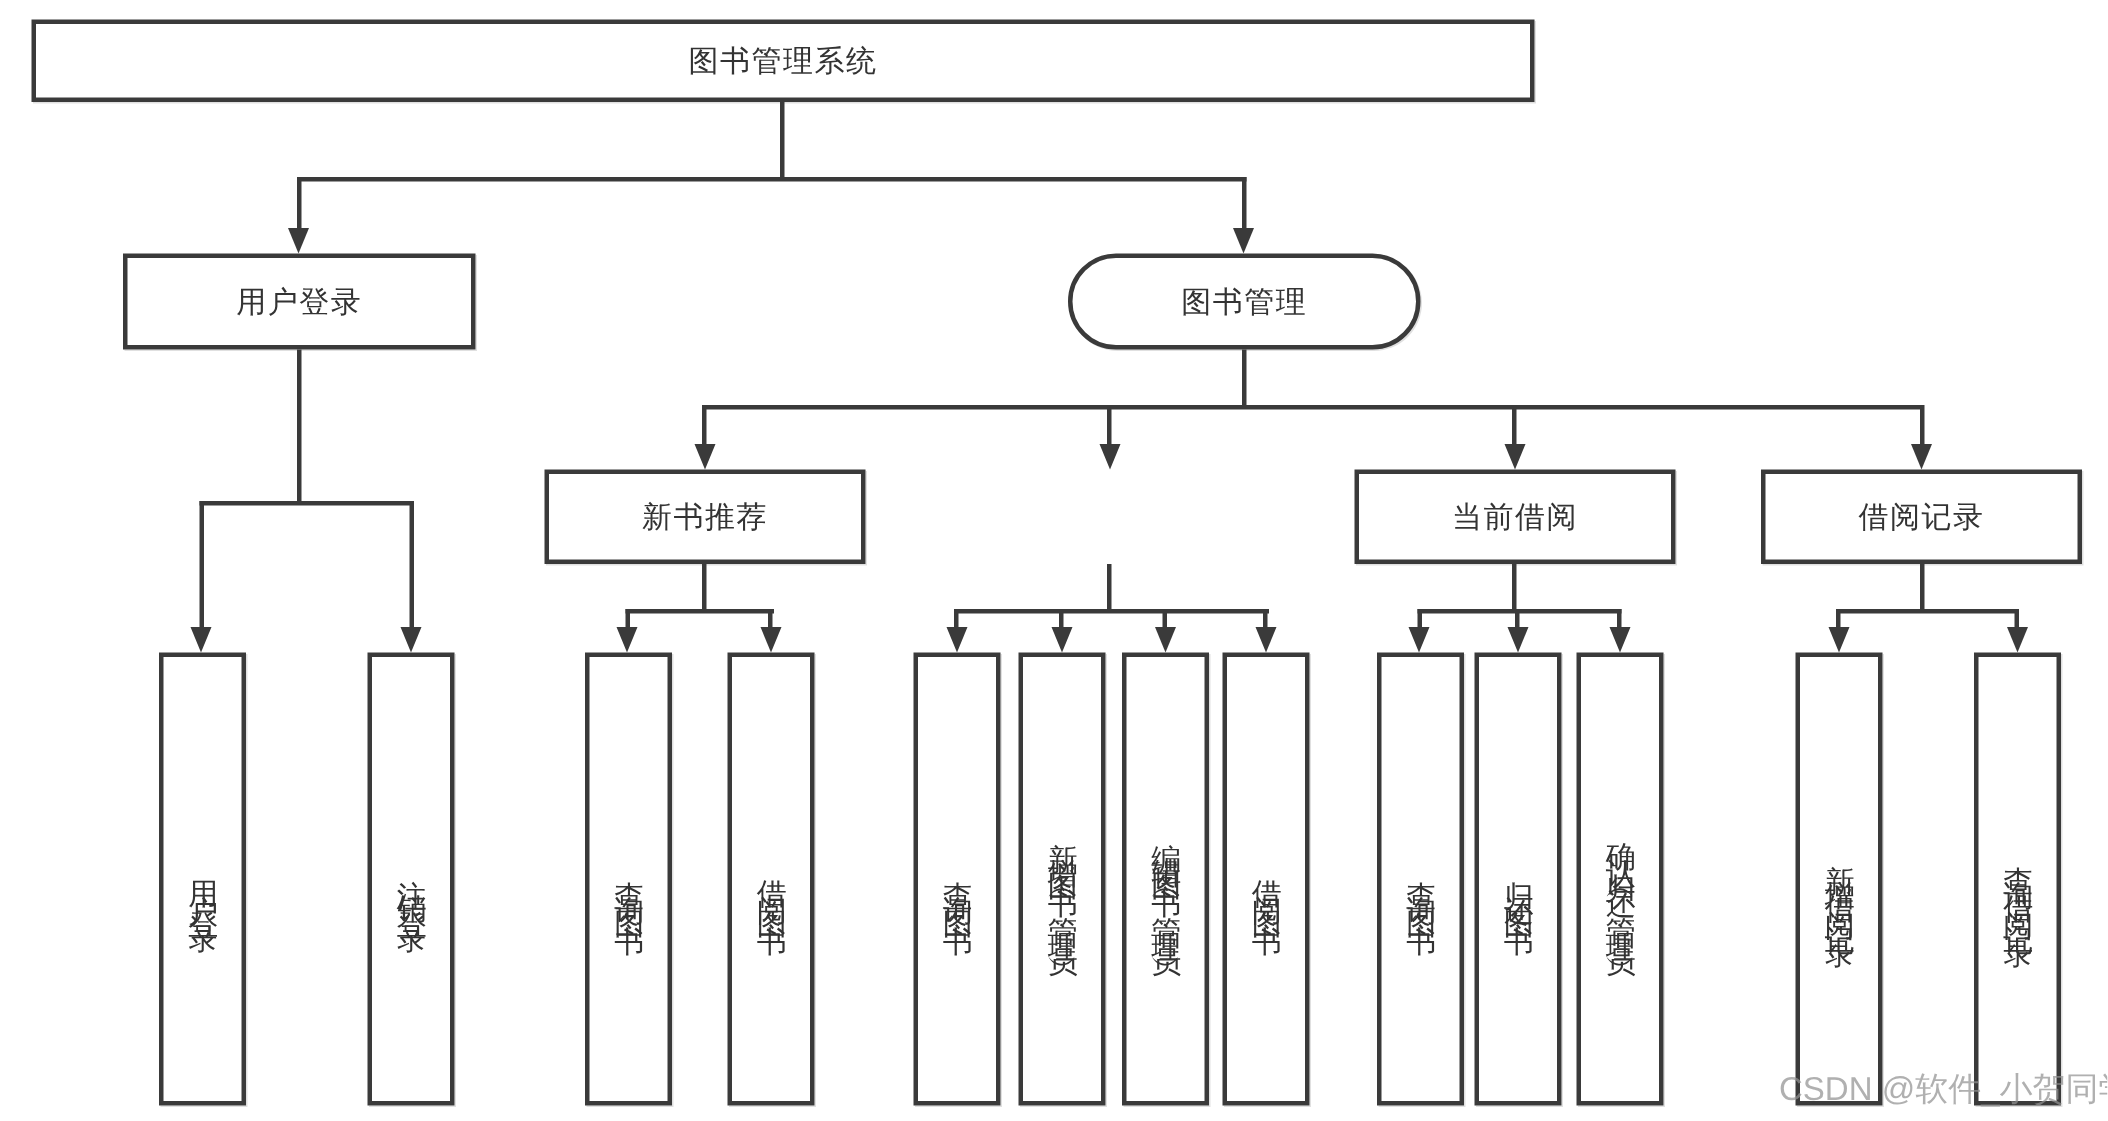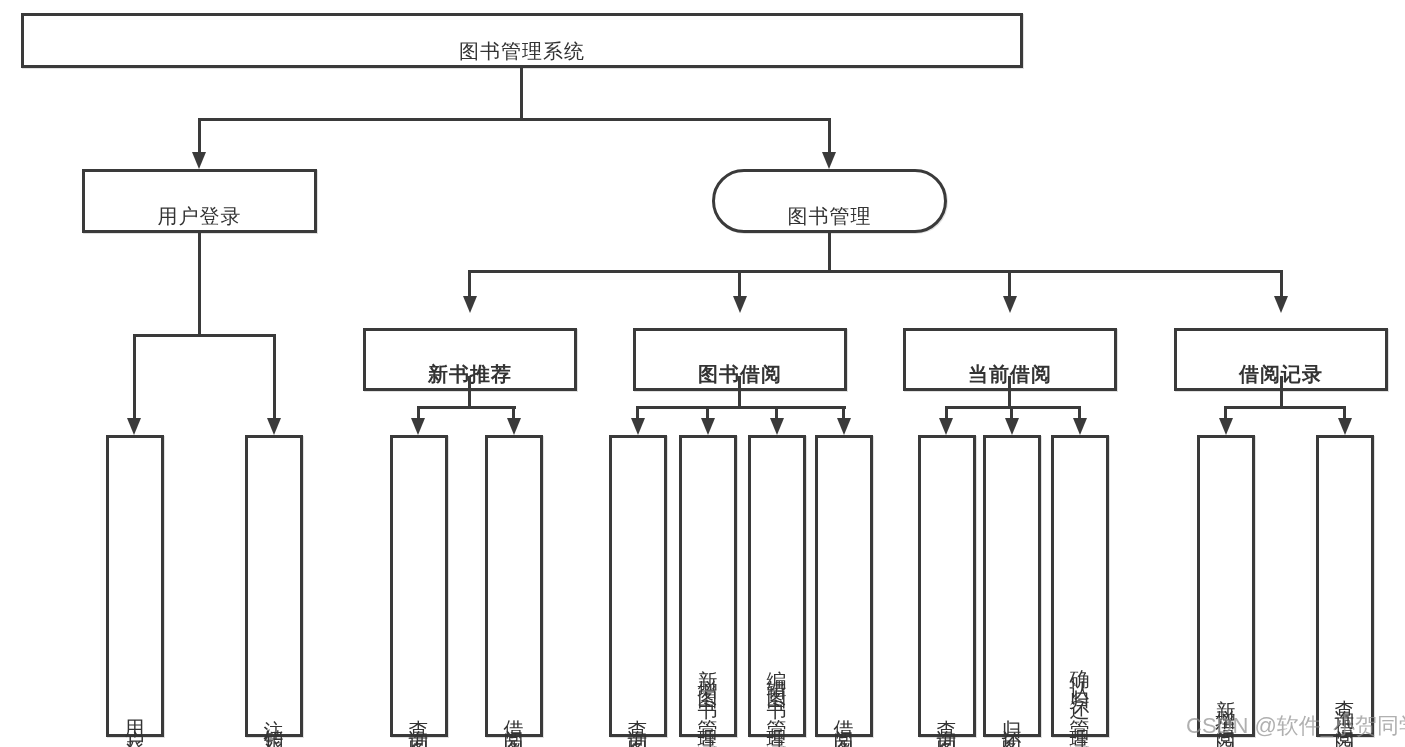--- a/index.html
+++ b/index.html
@@ -1,24 +1,24 @@
 <!DOCTYPE html>
 <html style="--line: #3a3a3a; --text: #333333; --wm: rgba(145,145,145,0.72);"><head>
 <meta charset="utf-8">
 <style>
   html,body{margin:0;padding:0;background:#fff;}
   .stage{position:relative;width:1405px;height:747px;background:#fff;overflow:hidden;
          font-family:"Liberation Sans","DejaVu Sans",sans-serif;}
   .b{position:absolute;background:#fff;border:3px solid var(--line);box-sizing:border-box;
-     display:flex;align-items:flex-end;justify-content:center;
+     display:flex;align-items:center;justify-content:center;
      font-size:20px;color:var(--text);letter-spacing:1px;
      box-shadow:1px 1px 0 rgba(0,0,0,0.12);}
   .root{left:21px;top:13px;width:1002px;height:55px;}
   .l1{top:169px;width:235px;height:64px;}
-  .l2{top:328px;width:214px;height:63px;font-weight:bold;}
+  .l2{top:313px;width:214px;height:63px;}
   .lf{top:435px;width:58px;height:302px;}
   .vt{writing-mode:vertical-rl;text-orientation:mixed;line-height:1;
       letter-spacing:10px;margin-bottom:-10px;white-space:nowrap;}
   .hl{position:absolute;height:3px;background:var(--line);}
   .vl{position:absolute;width:3px;background:var(--line);}
   .ar{position:absolute;width:0;height:0;border-left:7px solid transparent;
       border-right:7px solid transparent;border-top:17px solid var(--line);}
   .wm{position:absolute;top:711px;left:1186px;font-size:22px;color:var(--wm);
       white-space:nowrap;z-index:5;}
 </style>
@@ -33,23 +33,20 @@
 
   <div class="b l1" style="left:82px;">
     <span>用户登录</span>
   </div>
   <div class="b l1" style="left:712px;border-radius:32px;">
     <span>图书管理</span>
   </div>
 
   <div class="b l2" style="left:363px;">
     <span>新书推荐</span>
-  </div>
-  <div class="b l2" style="left:633px;">
-    <span>图书借阅</span>
   </div>
   <div class="b l2" style="left:1174px;">
     <span>借阅记录</span>
   </div>
   <div class="b l2" style="left:903px;">
     <span>当前借阅</span>
   </div>
 
   <div class="b lf" style="left:106px;">
     <span class="vt">用户登录</span>

